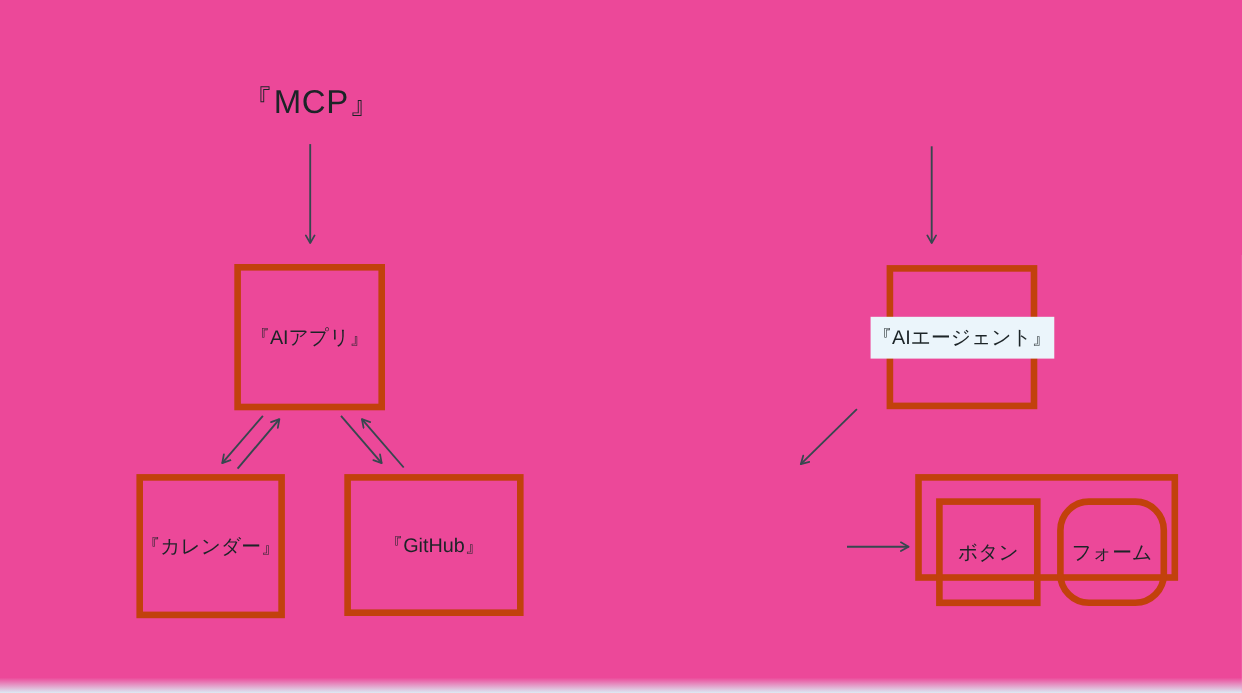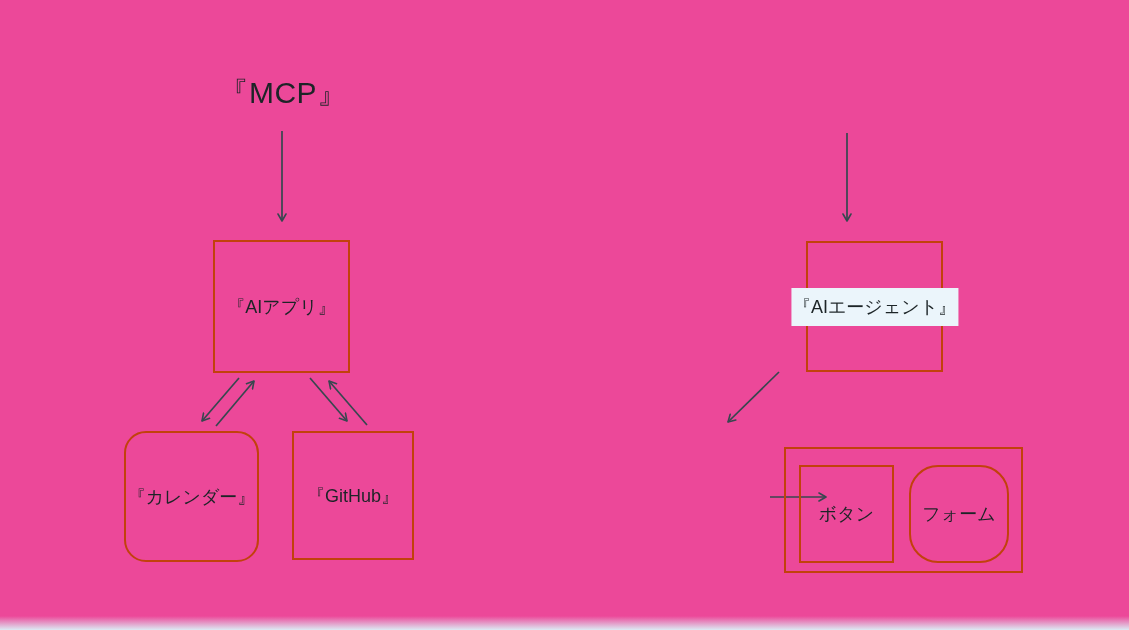--- a/index.html
+++ b/index.html
@@ -35,21 +35,21 @@
     position: absolute;
     width: 220px;
     text-align: center;
     font-size: 30px;
     font-weight: 500;
     letter-spacing: 0.5px;
     white-space: nowrap;
   }
   .box {
     position: absolute;
-    border: 2px solid #c2410c;
+    border: 6px solid #c2410c;
     box-sizing: border-box;
     display: flex;
     align-items: center;
     justify-content: center;
     font-size: 18px;
   }
   .box-label {
     white-space: nowrap;
   }
   
@@ -91,34 +91,34 @@
       <line x1="770" y1="497" x2="826" y2="497" marker-end="url(#ah)"></line>
     </g>
   </svg>
 
   <div class="diagram-title" style="left:173px; top:73px;">『MCP』</div>
 
   <div class="box" style="left:213px; top:240px; width:137px; height:133px;">
     <span class="box-label">『AIアプリ』</span>
   </div>
 
-  <div class="box" style="left:124px; top:431px; width:135px; height:131px;border-radius:22px;">
+  <div class="box" style="left:124px; top:431px; width:135px; height:131px;">
     <span class="box-label">『カレンダー』</span>
   </div>
 
-  <div class="box" style="left:292px; top:431px; width:122px; height:129px;">
+  <div class="box" style="left:313px; top:431px; width:163px; height:129px;">
     <span class="box-label">『GitHub』</span>
   </div>
 
   <div class="box" style="left:806px; top:241px; width:137px; height:131px;">
     <span class="overflow-label">『AIエージェント』</span>
   </div>
 
 
-  <div class="box" style="left:784px; top:431px; width:239px; height:126px;margin-top:16px;">
+  <div class="box" style="left:832px; top:431px; width:239px; height:97px;">
     <div class="box" style="left:13px; top:16px; width:95px; height:98px;">
       <span class="box-label">ボタン</span>
     </div>
     <div class="box" style="left:123px; top:16px; width:100px; height:98px;border-radius:29px;">
       <span class="box-label">フォーム</span>
     </div>
   </div>
 
   <div class="bottom-fade"></div>
 </div>

